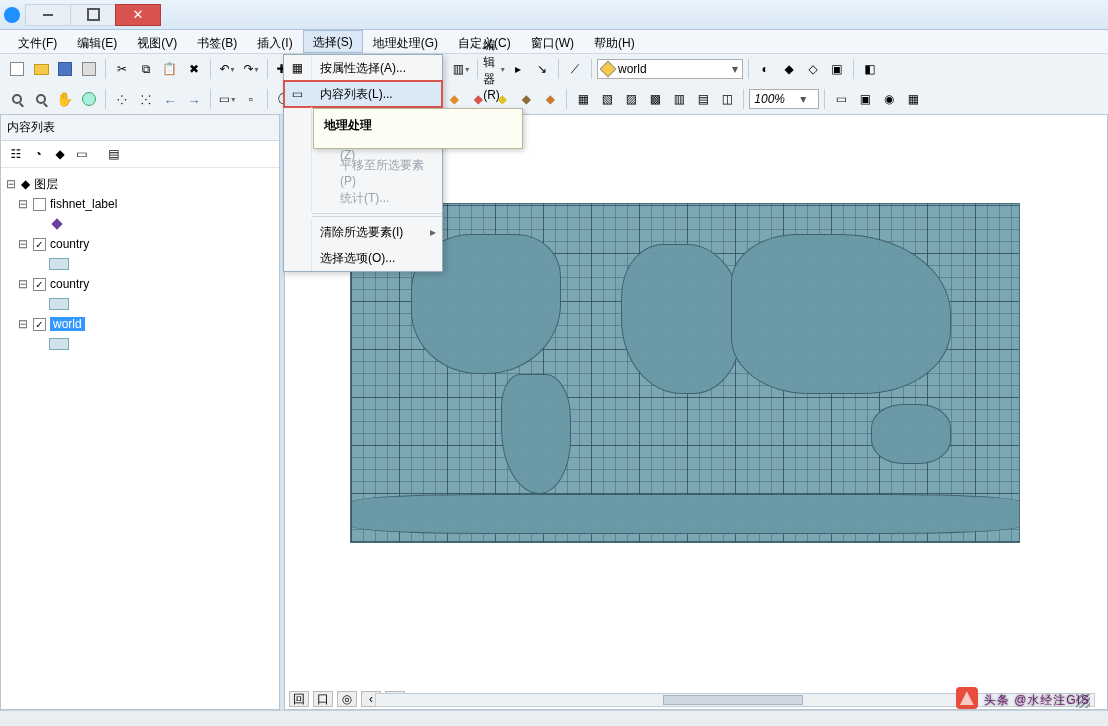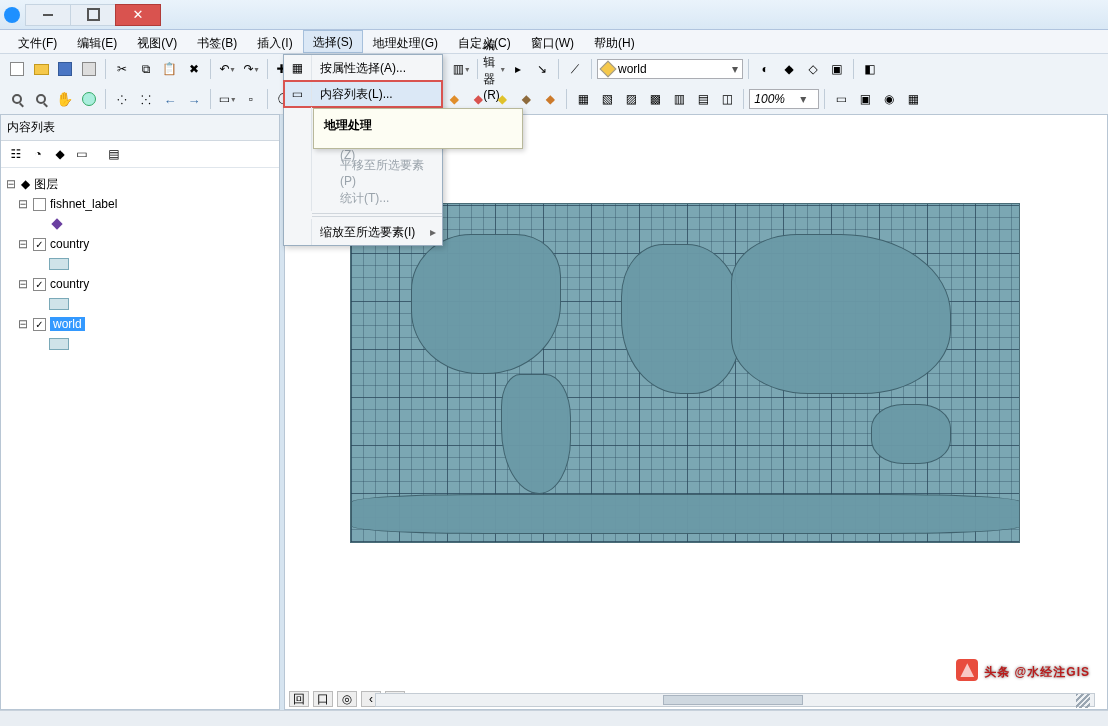--- a/index.html
+++ b/index.html
@@ -75,21 +75,21 @@
 
 .tooltip { position:absolute; top:108px; left:313px; width:210px; background:#fdfdf3; border:1px solid #b8b89a; padding:8px 10px; z-index:60; box-shadow:2px 2px 5px rgba(0,0,0,.18); }
 .tooltip .tt-title { font-weight:bold; margin-bottom:6px; }
 .tooltip .tt-body { color:#555; line-height:1.5; }
 
 
 .status { position:absolute; left:0; right:0; bottom:0; height:16px; background:#e9eef3; border-top:1px solid #c7d1db; }
 .handle { position:absolute; right:18px; bottom:18px; width:14px; height:14px;
   background:repeating-linear-gradient(135deg,#9aa6b2 0 2px,transparent 2px 4px); }
 
-.watermark { position:absolute; right:18px; bottom:44px; font-size:22px; font-weight:700; color:#b91c1c; text-shadow:0 0 3px rgba(0,0,0,.6); letter-spacing:1px; z-index:5; }
+.watermark { position:absolute; right:18px; bottom:16px; font-size:22px; font-weight:400; color:#701a75; text-shadow:0 0 3px rgba(0,0,0,.6); letter-spacing:1px; z-index:5; }
 .wm-ico { display:inline-block; width:22px; height:22px; background:#e84c3d; border-radius:4px; vertical-align:middle; margin-right:6px; position:relative; }
 .wm-ico::after { content:""; position:absolute; inset:4px; background:#fff; clip-path:polygon(50% 0,100% 100%,0 100%); opacity:.7; }
 
 
 .i { display:inline-block; width:14px; height:14px; }
 .i-doc { background:#fff;border:1px solid #888; }
 .i-fold { background:#f5c84a;border:1px solid #c59a1e;width:15px;height:11px; }
 .i-save { background:#4a76c4;border:1px solid #345a99; }
 .i-print { background:#ddd;border:1px solid #888; }
 .i-glass { border:2px solid #555;border-radius:50%;width:10px;height:10px;position:relative; }
@@ -336,21 +336,25 @@
       <span class="dd-txt">平移至所选要素(P)</span>
     </div>
     <div class="dd-item dis">
       <span class="dd-ic"></span>
       <span class="dd-txt">统计(T)...</span>
     </div>
     <div class="dd-sep"></div>
     <div class="dd-sep"></div>
     <div class="dd-item sub">
       <span class="dd-ic"></span>
-      <span class="dd-txt">缩放至所选要素(I)</span>
+      <span class="dd-txt">清除所选要素(I)</span>
+    </div>
+    <div class="dd-item">
+      <span class="dd-ic"></span>
+      <span class="dd-txt">选择选项(O)...</span>
     </div>
   </div>
 
 <div class="tooltip">
   <div class="tt-title">地理处理</div>
 </div>
 
 <div class="watermark">
   <span class="wm-ico"></span><span>头条 @水经注GIS</span>
 </div>

